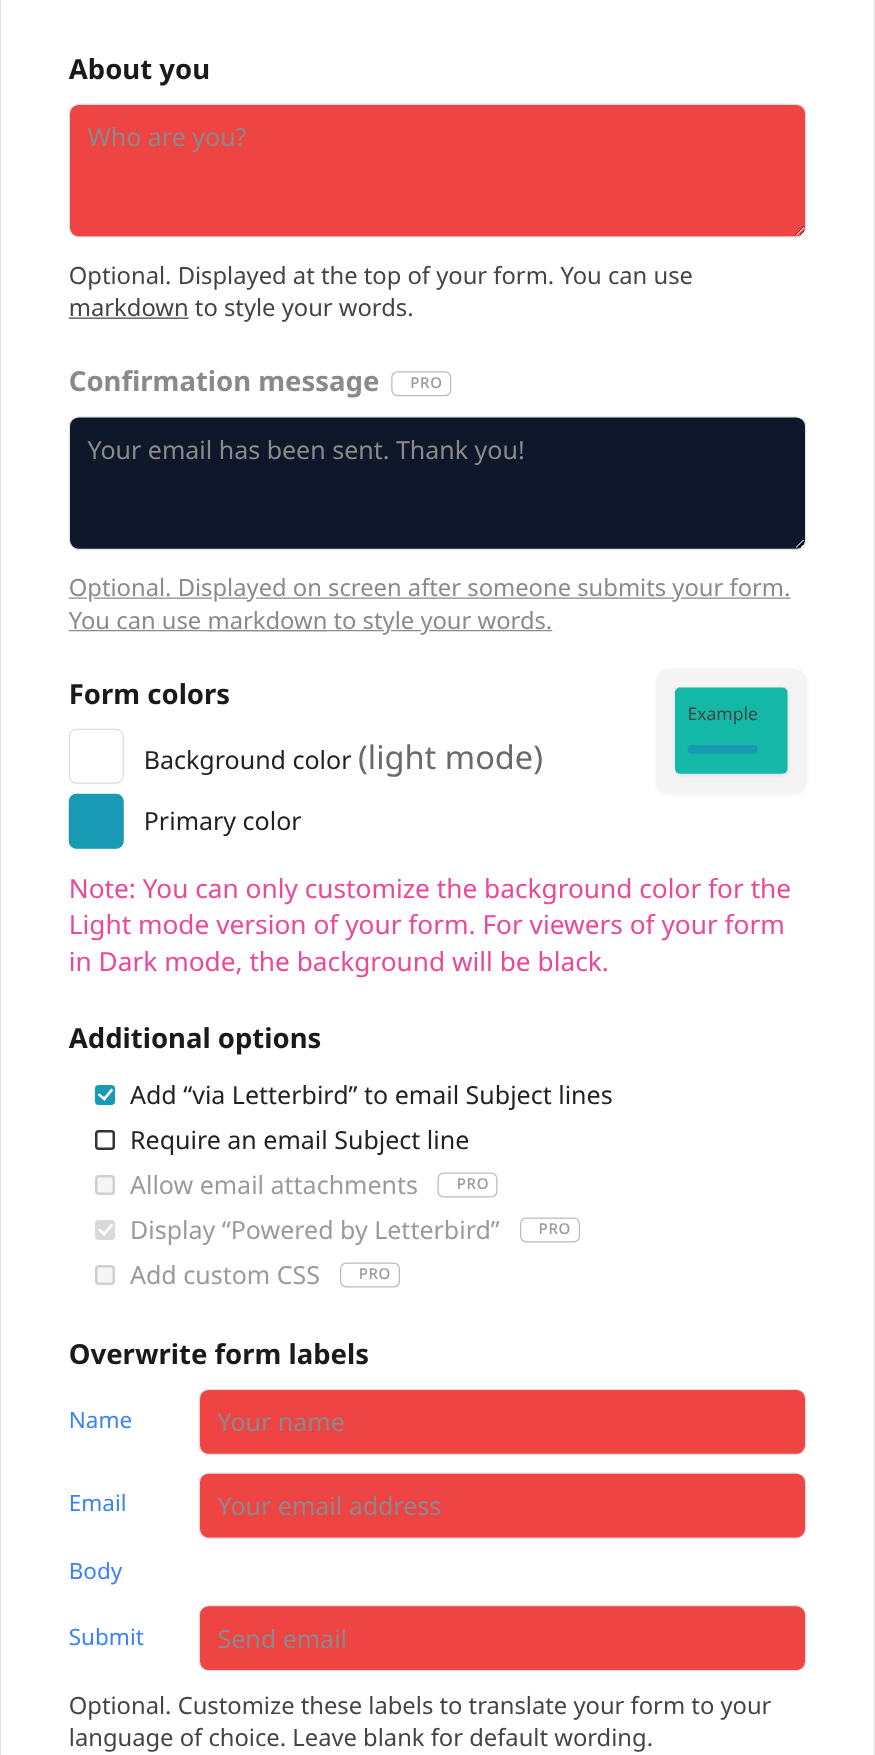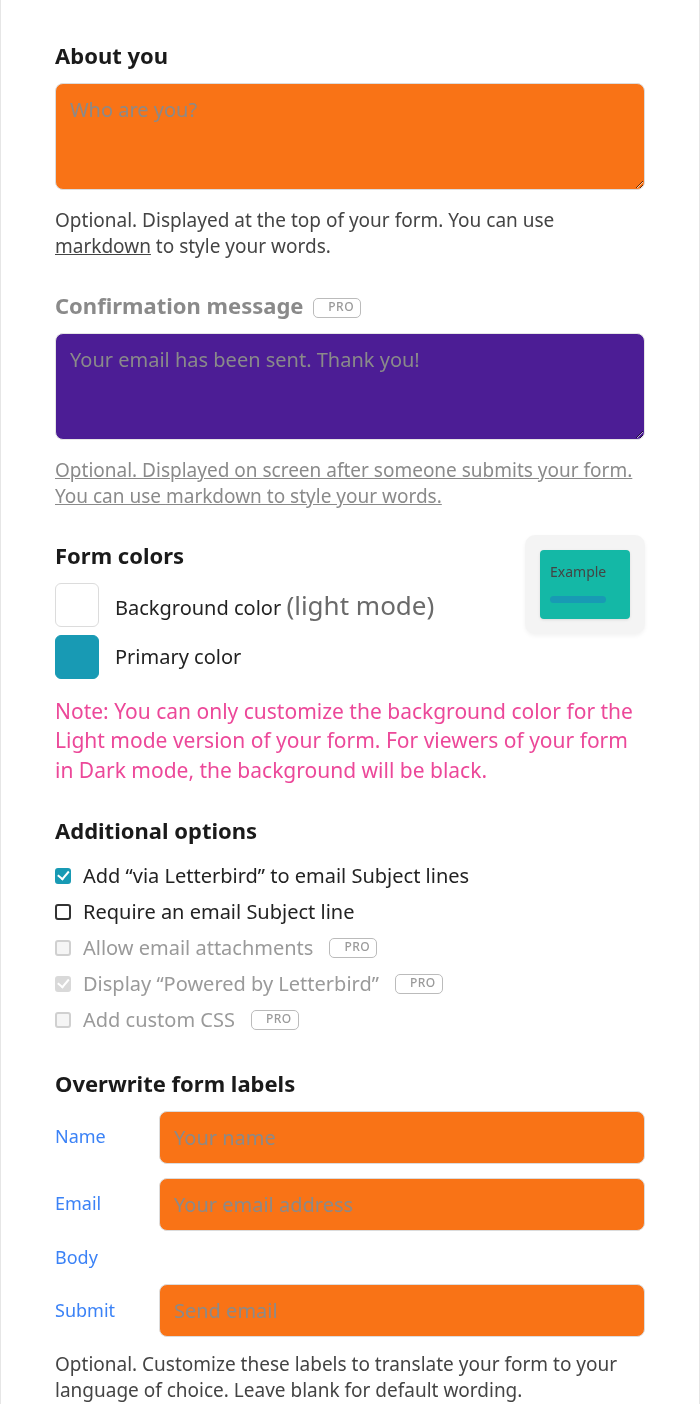--- a/index.html
+++ b/index.html
@@ -30,28 +30,28 @@
     margin-bottom: 30px;
   }
   textarea.input, input.input {
     width: 100%;
     border: 1px solid #dcdcdc;
     border-radius: 8px;
     padding: 12px 14px;
     font-size: 20px;
     font-family: inherit;
     color: #333;
-    background: #f97316;
+    background: #ef4444;
     resize: vertical;
   }
   textarea.input::placeholder, input.input::placeholder {
     color: #8a8a8a;
   }
   textarea.disabled {
-    background: #4c1d95;
+    background: #0f172a;
     color: #a0a0a0;
     border-color: #e5e5e5;
   }
   .help {
     font-size: 19px;
     color: #444;
     margin-top: 10px;
   }
   .help.muted { color: #8a8a8a; text-decoration: underline; }
   .help a { color: inherit; text-decoration: underline; }
@@ -121,20 +121,21 @@
   }
 
   
   .opt-list { margin-top: 6px; }
   .opt {
     display: flex;
     align-items: center;
     gap: 12px;
     font-size: 20px;
     padding: 4px 0;
+    margin-left: 21px;
   }
   .opt.muted { color: #9a9a9a; }
   .cb {
     width: 16px;
     height: 16px;
     border: 2px solid #333;
     border-radius: 3px;
     display: inline-flex;
     align-items: center;
     justify-content: center;

